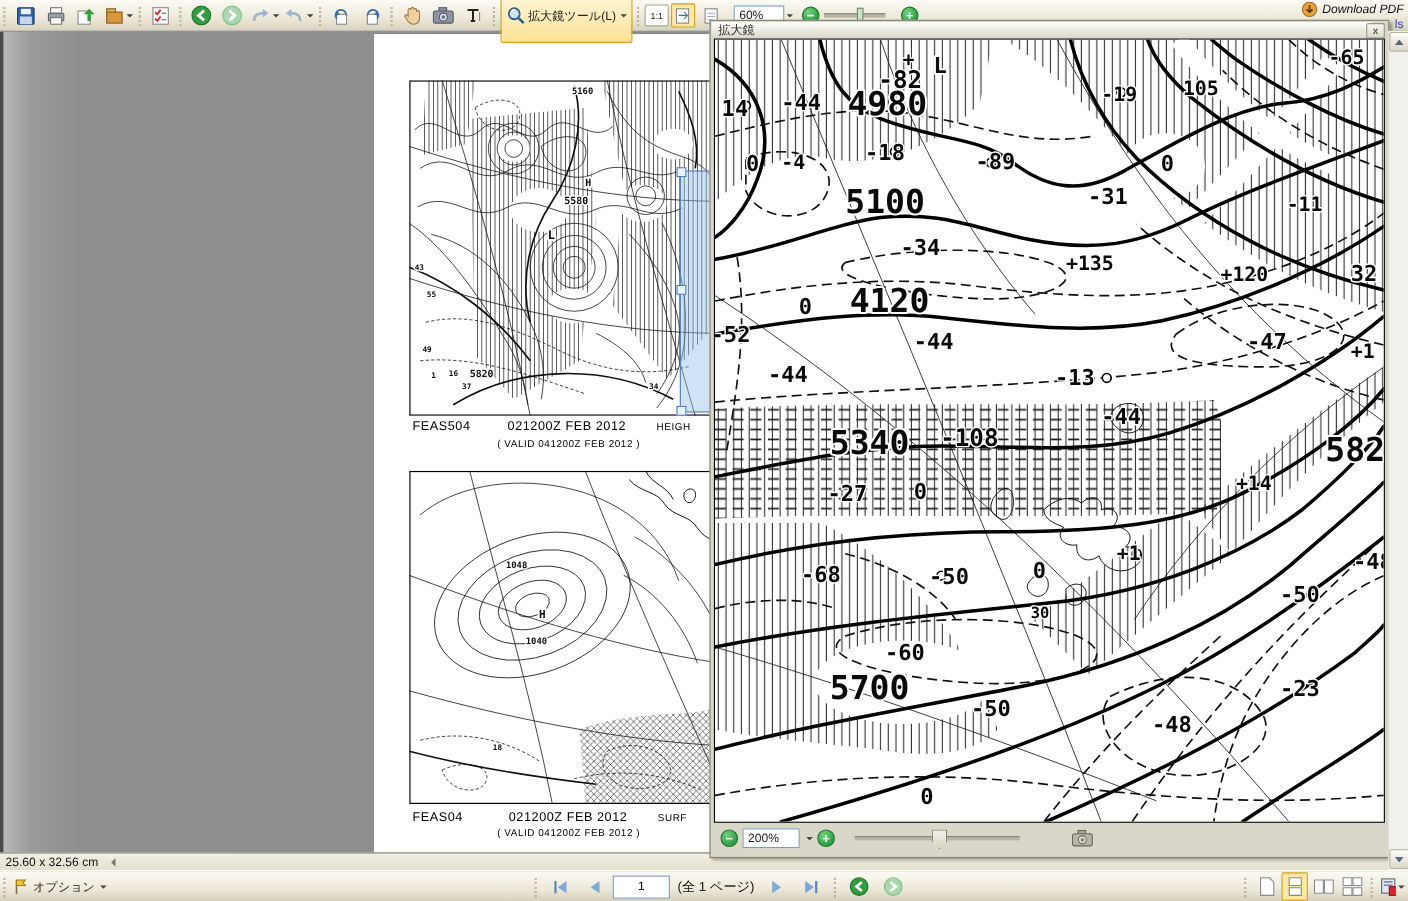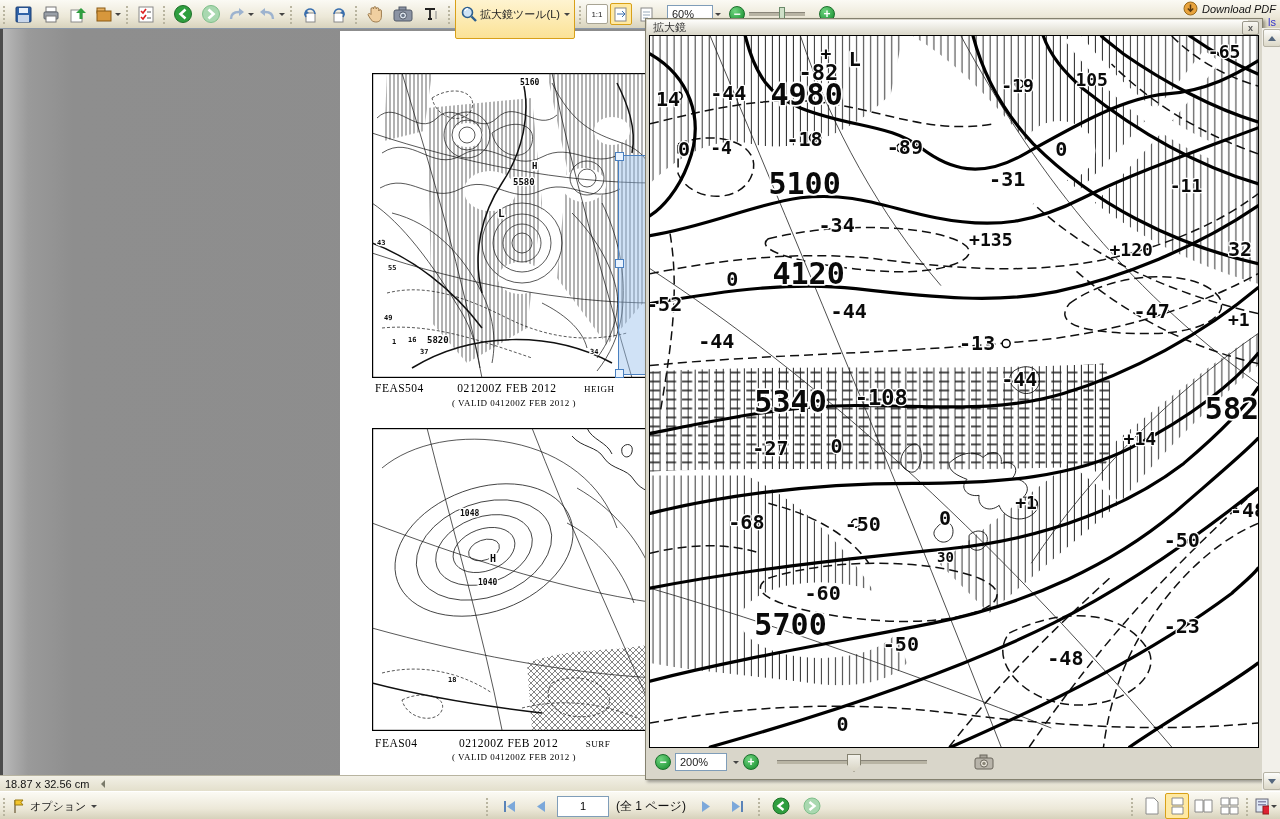--- a/index.html
+++ b/index.html
@@ -24,21 +24,21 @@
   .gthumb{width:4px;height:12px;background:#cfe0c8;border:1px solid #6a8a6a;margin-left:-30px;}
   #dlpdf{position:absolute;right:4px;top:1px;text-align:right;line-height:12px;}
   #dlpdf .l1{display:flex;align-items:center;gap:4px;font-size:11px;color:#111;font-style:italic;}
   
   #canvas{position:absolute;left:0;top:28px;width:1262px;height:747px;
     background:linear-gradient(90deg,#b9b9b9,#9a9a9a 25px,#8e8e8e 70px,#8b8b8b);
     border-left:3px solid #4b4b4b;overflow:hidden;}
   #page{position:absolute;left:337px;top:3px;width:319px;height:744px;background:#fff;
     box-shadow:2px 2px 0 #636363;}
   .mapsvg{position:absolute;}
-  .cap{position:absolute;font-family:Liberation Serif, serif;color:#000;white-space:nowrap;}
+  .cap{position:absolute;font-family:Liberation Sans, sans-serif;color:#000;white-space:nowrap;}
   .cap1{font-size:11.5px;letter-spacing:.5px;}
   .cap2{font-size:9px;letter-spacing:.5px;}
   
   #selrect{position:absolute;left:278px;top:124px;width:44px;height:218px;
     background:rgba(150,190,235,.45);border:1px solid #4a80c0;}
   .hdl{position:absolute;width:7px;height:7px;background:#eaf4ff;border:1px solid #4a80c0;}
   
   #mag{position:absolute;left:645px;top:18px;width:616px;height:760px;z-index:60;
     background:#d9d6ca;border:1px solid #84816f;box-shadow:2px 2px 3px rgba(0,0,0,.35);}
   #magtitle{position:absolute;left:1px;top:1px;right:14px;height:15px;
@@ -553,21 +553,21 @@
         </svg>
       </div>
     <div class="sbtn" style="bottom:1px;">
         <svg width="8" height="5">
           <path d="M0,0L4,5L8,0Z" fill="#55677e"></path>
         </svg>
       </div>
   </div>
 
   <div id="row1">
-    <span id="pagesize">18.87 x 32.56 cm</span>
+    <span id="pagesize">25.60 x 32.56 cm</span>
     <span id="row1arrow"></span>
   </div>
 
   <div id="row2">
     <div class="grip"></div>
     <div class="tbtn">
       <svg width="16" height="16">
           <path d="M4,2v13" stroke="#7a6a4a" stroke-width="1.4"></path>
           <path d="M4,2h8l-2,2.5 2,2.5h-8z" fill="#f4c52c" stroke="#9a7a10"></path>
         </svg>

